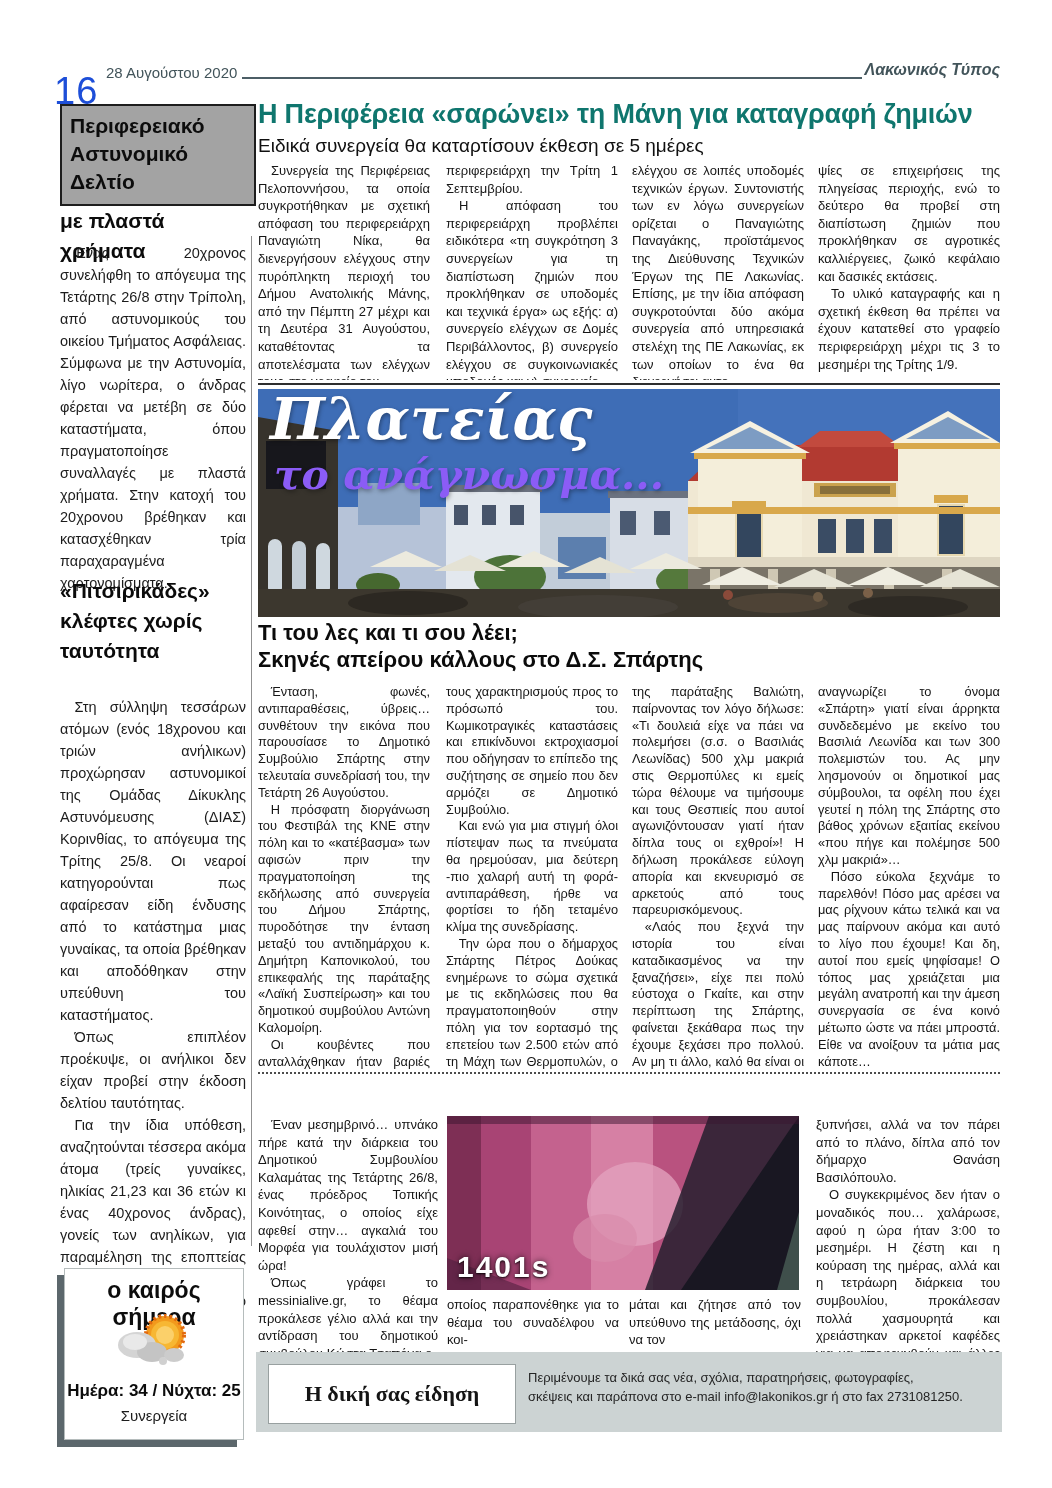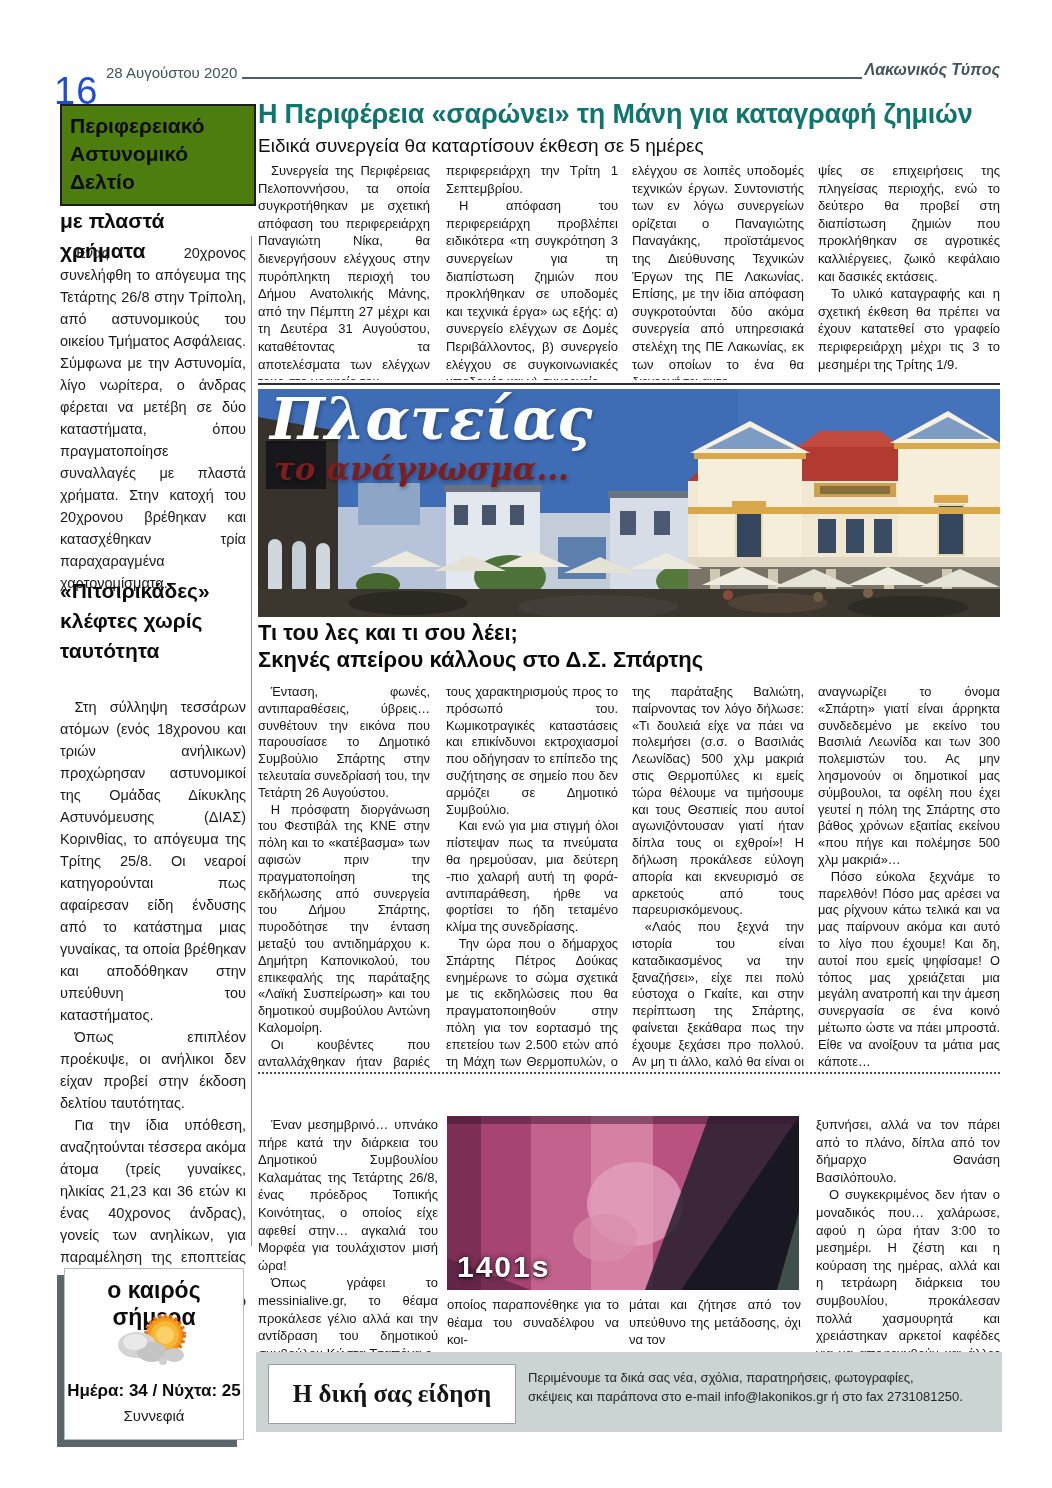--- a/index.html
+++ b/index.html
@@ -8,21 +8,21 @@
   .abs{position:absolute;}
 
   
   .pagenum{left:54px;top:46px;font-size:38px;font-weight:400;color:#1d4ed8;letter-spacing:1px;margin-top:24px;}
   .pagedate{left:106px;top:64px;font-size:15px;color:#42545a;}
   .hrule{left:242px;top:77px;width:620px;border-top:2px solid #4c5e66;height:0;}
   .masthead{left:860px;top:61px;width:140px;text-align:right;font-style:italic;font-weight:600;
             font-size:16px;color:#42545a;}
 
   
-  .badge{left:60px;top:104px;width:176px;border:2px solid #1d1d1d;background:#4d7c0f;
+  .badge{left:60px;top:104px;width:176px;border:2px solid #1d1d1d;background:#a3a3a3;
          padding:6px 8px 8px 8px;font-size:21px;font-weight:700;line-height:28px;color:#0c0c0c;z-index:2;}
   .badge-tail{left:84px;top:165px;width:15px;height:15px;background:#fff;
               border-right:2px solid #1d1d1d;border-bottom:2px solid #1d1d1d;
               transform:rotate(55deg) skewX(18deg);z-index:1;}
   .sb-h{left:60px;width:186px;font-weight:700;font-size:21px;line-height:30px;color:#0b0b0b;}
   .sb-h1{top:176px;}
   .sb-h2{top:576px;}
   .sb-b{left:60px;width:186px;font-size:14.5px;line-height:22px;text-align:justify;
         white-space:pre-line;color:#1b1b1b;}
   .sb-b1{top:242px;}
@@ -52,21 +52,21 @@
   .c4{left:818px;width:182px;}
   .lead-rule{left:258px;top:383px;width:742px;border-top:2px solid #2e2e2e;height:0;}
 
   
   .banner{left:258px;top:389px;width:892px;height:228px;overflow:hidden;}
   .banner svg{position:absolute;left:0;top:0;}
   .banner-t1{position:absolute;left:12px;top:-4px;font-family:"DejaVu Serif",serif;
              font-style:italic;font-weight:700;font-size:58px;color:#fff;
              text-shadow:1px 2px 4px rgba(0,0,0,.35);}
   .banner-t2{position:absolute;left:16px;top:62px;font-family:"DejaVu Serif",serif;
-             font-style:italic;font-weight:700;font-size:31px;color:#7f1d1d;
+             font-style:italic;font-weight:700;font-size:41px;color:#8b5cf6;
              text-shadow:1px 2px 4px rgba(0,0,0,.35);}
 
   
   .sparta-h1{left:258px;top:620px;width:744px;font-size:22px;font-weight:700;color:#0b0b0b;}
   .sparta-h2{left:258px;top:647px;width:744px;font-size:22px;font-weight:700;color:#0b0b0b;}
   .sparta-col{top:684px;height:386px;font-size:12.8px;line-height:16.8px;overflow:hidden;}
   .dotted-rule{left:258px;top:1072px;width:742px;border-top:2px dotted #4c4c4c;height:0;}
 
   
   .kal-headline{left:258px;top:1083px;width:744px;font-size:22px;font-weight:700;color:#0b0b0b;}
@@ -78,21 +78,21 @@
   .video{left:447px;top:1116px;width:352px;height:174px;overflow:hidden;}
   .video svg{position:absolute;left:0;top:0;}
   .video-overlay{position:absolute;left:10px;bottom:6px;font-size:30px;font-weight:800;
                  color:#fff;letter-spacing:2px;
                  text-shadow:0 0 6px rgba(0,0,0,.7),0 1px 2px rgba(0,0,0,.8);}
 
   
   .footer-band{left:256px;top:1352px;width:746px;height:80px;background:#ccd3d3;}
   .footer-box{left:268px;top:1364px;width:246px;height:58px;background:#fff;
               border:1px solid #98a0a0;display:flex;align-items:center;justify-content:center;}
-  .footer-title{font-family:"Liberation Serif",serif;font-weight:700;font-size:25px;color:#141414;text-align:center;}
+  .footer-title{font-family:"Liberation Serif",serif;font-weight:700;font-size:22px;color:#141414;text-align:center;}
   .footer-msg{left:528px;top:1368px;width:466px;font-size:13px;line-height:19px;
               color:#252525;white-space:pre-line;}
 </style>
 </head>
 <body>
 
 <div class="page">
 
   <div class="abs pagenum">16</div>
   <div class="abs pagedate">28 Αυγούστου 2020</div>
@@ -121,21 +121,21 @@
         <circle cx="54" cy="24" r="14" fill="#f7b733"></circle>
         <circle cx="54" cy="24" r="9" fill="#fbd06a"></circle>
         <ellipse cx="26" cy="34" rx="19" ry="13" fill="#d4d4d4"></ellipse>
         <ellipse cx="41" cy="41" rx="15" ry="10" fill="#c4c4c4"></ellipse>
         <ellipse cx="63" cy="44" rx="10" ry="7" fill="#cccccc"></ellipse>
         <ellipse cx="24" cy="31" rx="12" ry="8" fill="#e9e9e9"></ellipse>
         <circle cx="52" cy="50" r="4" fill="#d0d0d0"></circle>
       </svg>
     </span>
     <div class="weather-temps">Ημέρα: 34 / Νύχτα: 25</div>
-    <div class="weather-cond">Συννεφιά</div>
+    <div class="weather-cond">Συνεργεία</div>
   </div>
 
   <div class="abs lead-headline">Η Περιφέρεια «σαρώνει» τη Μάνη για καταγραφή ζημιών</div>
   <div class="abs lead-subhead">Ειδικά συνεργεία θα καταρτίσουν έκθεση σε 5 ημέρες</div>
   <div class="col lead-col c1"> Συνεργεία της Περιφέρειας Πελοποννήσου, τα οποία συγκροτήθηκαν με σχετική απόφαση του περιφερειάρχη Παναγιώτη Νίκα, θα διενεργήσουν ελέγχους στην πυρόπληκτη περιοχή του Δήμου Ανατολικής Μάνης, από την Πέμπτη 27 μέχρι και τη Δευτέρα 31 Αυγούστου, καταθέτοντας τα αποτελέσματα των ελέγχων τους στο γραφείο του</div>
   <div class="col lead-col c2">περιφερειάρχη την Τρίτη 1 Σεπτεμβρίου.
  Η απόφαση του περιφερειάρχη προβλέπει ειδικότερα «τη συγκρότηση 3 συνεργείων για τη διαπίστωση ζημιών που προκλήθηκαν σε υποδομές και τεχνικά έργα» ως εξής: α) συνεργείο ελέγχων σε Δομές Περιβάλλοντος, β) συνεργείο ελέγχου σε συγκοινωνιακές υποδομές και γ) συνεργείο</div>
   <div class="col lead-col c3">ελέγχου σε λοιπές υποδομές τεχνικών έργων. Συντονιστής των εν λόγω συνεργείων ορίζεται ο Παναγιώτης Παναγάκης, προϊστάμενος της Διεύθυνσης Τεχνικών Έργων της ΠΕ Λακωνίας. Επίσης, με την ίδια απόφαση συγκροτούνται δύο ακόμα συνεργεία από υπηρεσιακά στελέχη της ΠΕ Λακωνίας, εκ των οποίων το ένα θα διενεργήσει αυτο-</div>
   <div class="col lead-col c4">ψίες σε επιχειρήσεις της πληγείσας περιοχής, ενώ το δεύτερο θα προβεί στη διαπίστωση ζημιών που προκλήθηκαν σε αγροτικές καλλιέργειες, ζωικό κεφάλαιο και δασικές εκτάσεις.
  Το υλικό καταγραφής και η σχετική έκθεση θα πρέπει να έχουν κατατεθεί στο γραφείο περιφερειάρχη μέχρι τις 3 το μεσημέρι της Τρίτης 1/9.</div>

